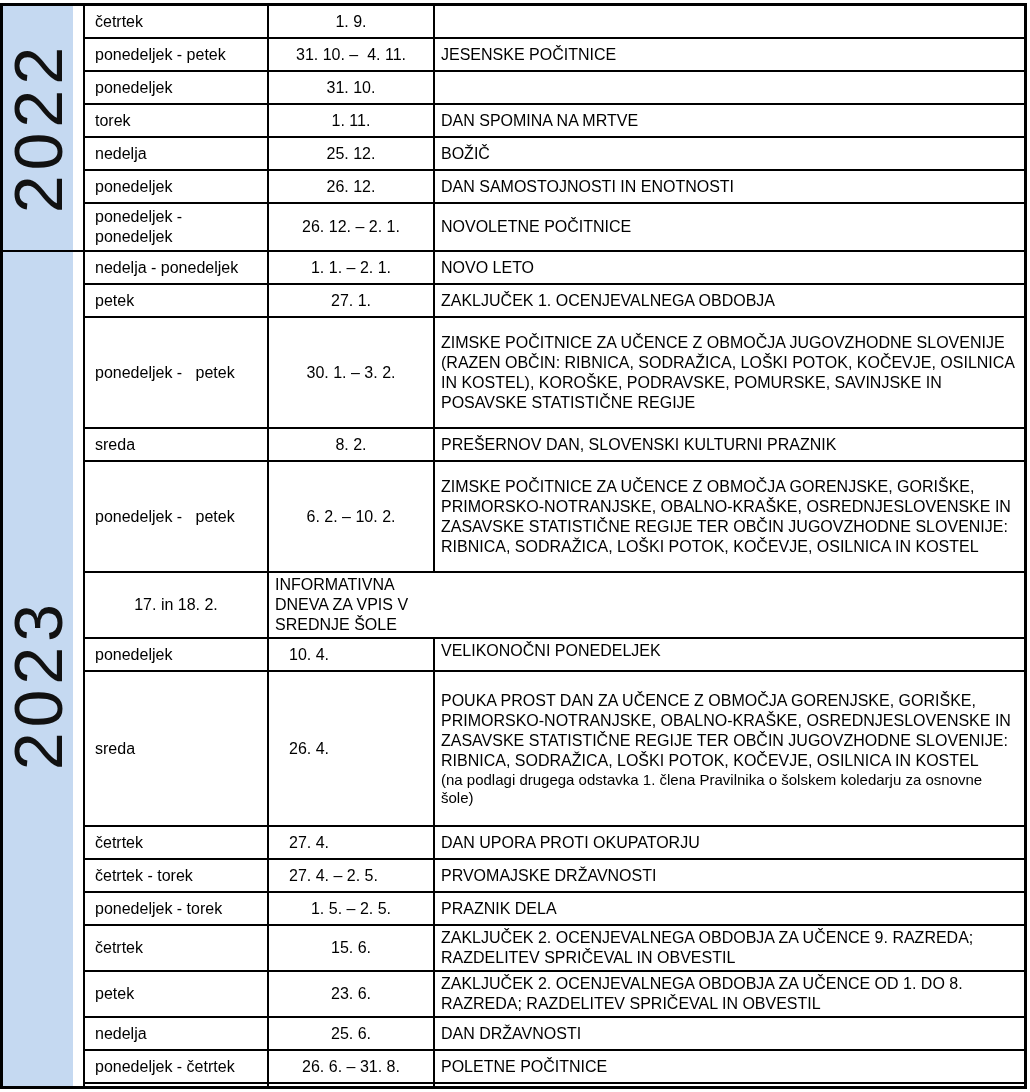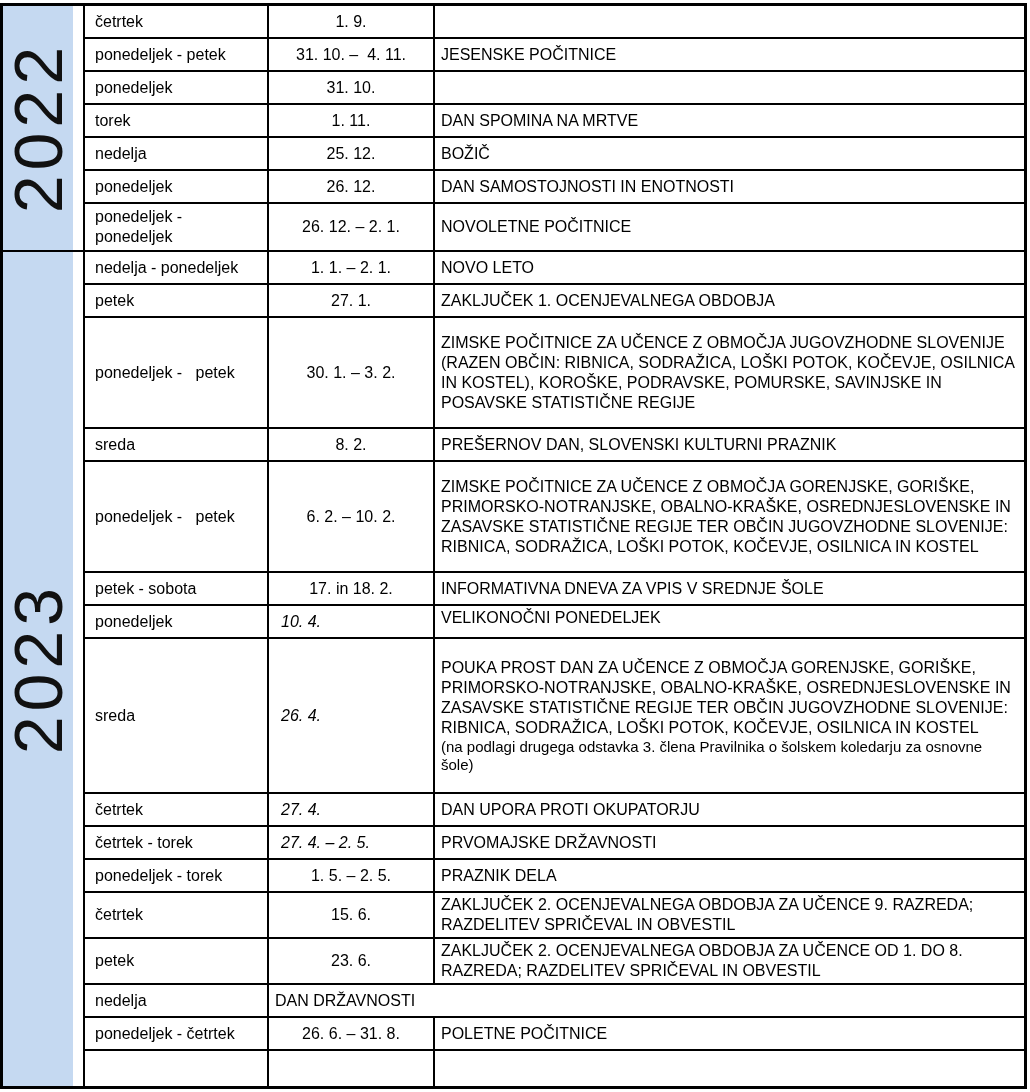--- a/index.html
+++ b/index.html
@@ -60,21 +60,21 @@
   
   .b1 .row:nth-child(7) { min-height: 46px; }
   
   .b2 .row:nth-child(3),
   .b2 .row:nth-child(5)  { min-height: 111px; }
   .b2 .row:nth-child(8)  { min-height: 155px; }
   .b2 .row:nth-child(12),
   .b2 .row:nth-child(13) { min-height: 46px; }
   .b2 .row:last-child    { flex: 1 1 auto; }
   
-  .b2 .row:nth-child(n+7):nth-child(-n+10) .cell.date { justify-content: flex-start; text-align: left; padding-left: 12px; font-style: italic; }
+  .b2 .row:nth-child(n+7):nth-child(-n+10) .cell.date { justify-content: flex-start; text-align: left; padding-left: 20px; }
   
   .b2 .row:nth-child(7) .cell.desc { justify-content: flex-end; padding-bottom: 9px; }
 </style>
 </head>
 <body>
 
 <div class="cal-table">
     <div class="year-block b1">
       <div class="year-cell">
         <span class="year-label">2022</span>
@@ -160,39 +160,38 @@
           </div>
         </div>
         <div class="row">
           <div class="cell day">ponedeljek -   petek</div>
           <div class="cell date">6. 2. – 10. 2.</div>
           <div class="cell desc">
             <span>ZIMSKE POČITNICE ZA UČENCE Z OBMOČJA GORENJSKE, GORIŠKE, PRIMORSKO-NOTRANJSKE, OBALNO-KRAŠKE, OSREDNJESLOVENSKE IN ZASAVSKE STATISTIČNE REGIJE TER OBČIN JUGOVZHODNE SLOVENIJE: RIBNICA, SODRAŽICA, LOŠKI POTOK, KOČEVJE, OSILNICA IN KOSTEL</span>
           </div>
         </div>
         <div class="row">
-          <div class="cell day">petek - sobota</div>
           <div class="cell date">17. in 18. 2.</div>
           <div class="cell desc">
             <span>INFORMATIVNA DNEVA ZA VPIS V SREDNJE ŠOLE</span>
           </div>
         </div>
         <div class="row">
           <div class="cell day">ponedeljek</div>
           <div class="cell date">10. 4.</div>
           <div class="cell desc">
             <span>VELIKONOČNI PONEDELJEK</span>
           </div>
         </div>
         <div class="row">
           <div class="cell day">sreda</div>
           <div class="cell date">26. 4.</div>
           <div class="cell desc">
             <span>POUKA PROST DAN ZA UČENCE Z OBMOČJA GORENJSKE, GORIŠKE, PRIMORSKO-NOTRANJSKE, OBALNO-KRAŠKE, OSREDNJESLOVENSKE IN ZASAVSKE STATISTIČNE REGIJE TER OBČIN JUGOVZHODNE SLOVENIJE: RIBNICA, SODRAŽICA, LOŠKI POTOK, KOČEVJE, OSILNICA IN KOSTEL</span>
-            <span class="desc-note">(na podlagi drugega odstavka 3. člena Pravilnika o šolskem koledarju za osnovne šole)</span>
+            <span class="desc-note">(na podlagi drugega odstavka 1. člena Pravilnika o šolskem koledarju za osnovne šole)</span>
           </div>
         </div>
         <div class="row">
           <div class="cell day">četrtek</div>
           <div class="cell date">27. 4.</div>
           <div class="cell desc">
             <span>DAN UPORA PROTI OKUPATORJU</span>
           </div>
         </div>
         <div class="row">
@@ -218,20 +217,21 @@
         </div>
         <div class="row">
           <div class="cell day">petek</div>
           <div class="cell date">23. 6.</div>
           <div class="cell desc">
             <span>ZAKLJUČEK 2. OCENJEVALNEGA OBDOBJA ZA UČENCE OD 1. DO 8. RAZREDA; RAZDELITEV SPRIČEVAL IN OBVESTIL</span>
           </div>
         </div>
         <div class="row">
           <div class="cell day">nedelja</div>
+          <div class="cell date">25. 6.</div>
           <div class="cell desc">
             <span>DAN DRŽAVNOSTI</span>
           </div>
         </div>
         <div class="row">
           <div class="cell day">ponedeljek - četrtek</div>
           <div class="cell date">26. 6. – 31. 8.</div>
           <div class="cell desc">
             <span>POLETNE POČITNICE</span>
           </div>

